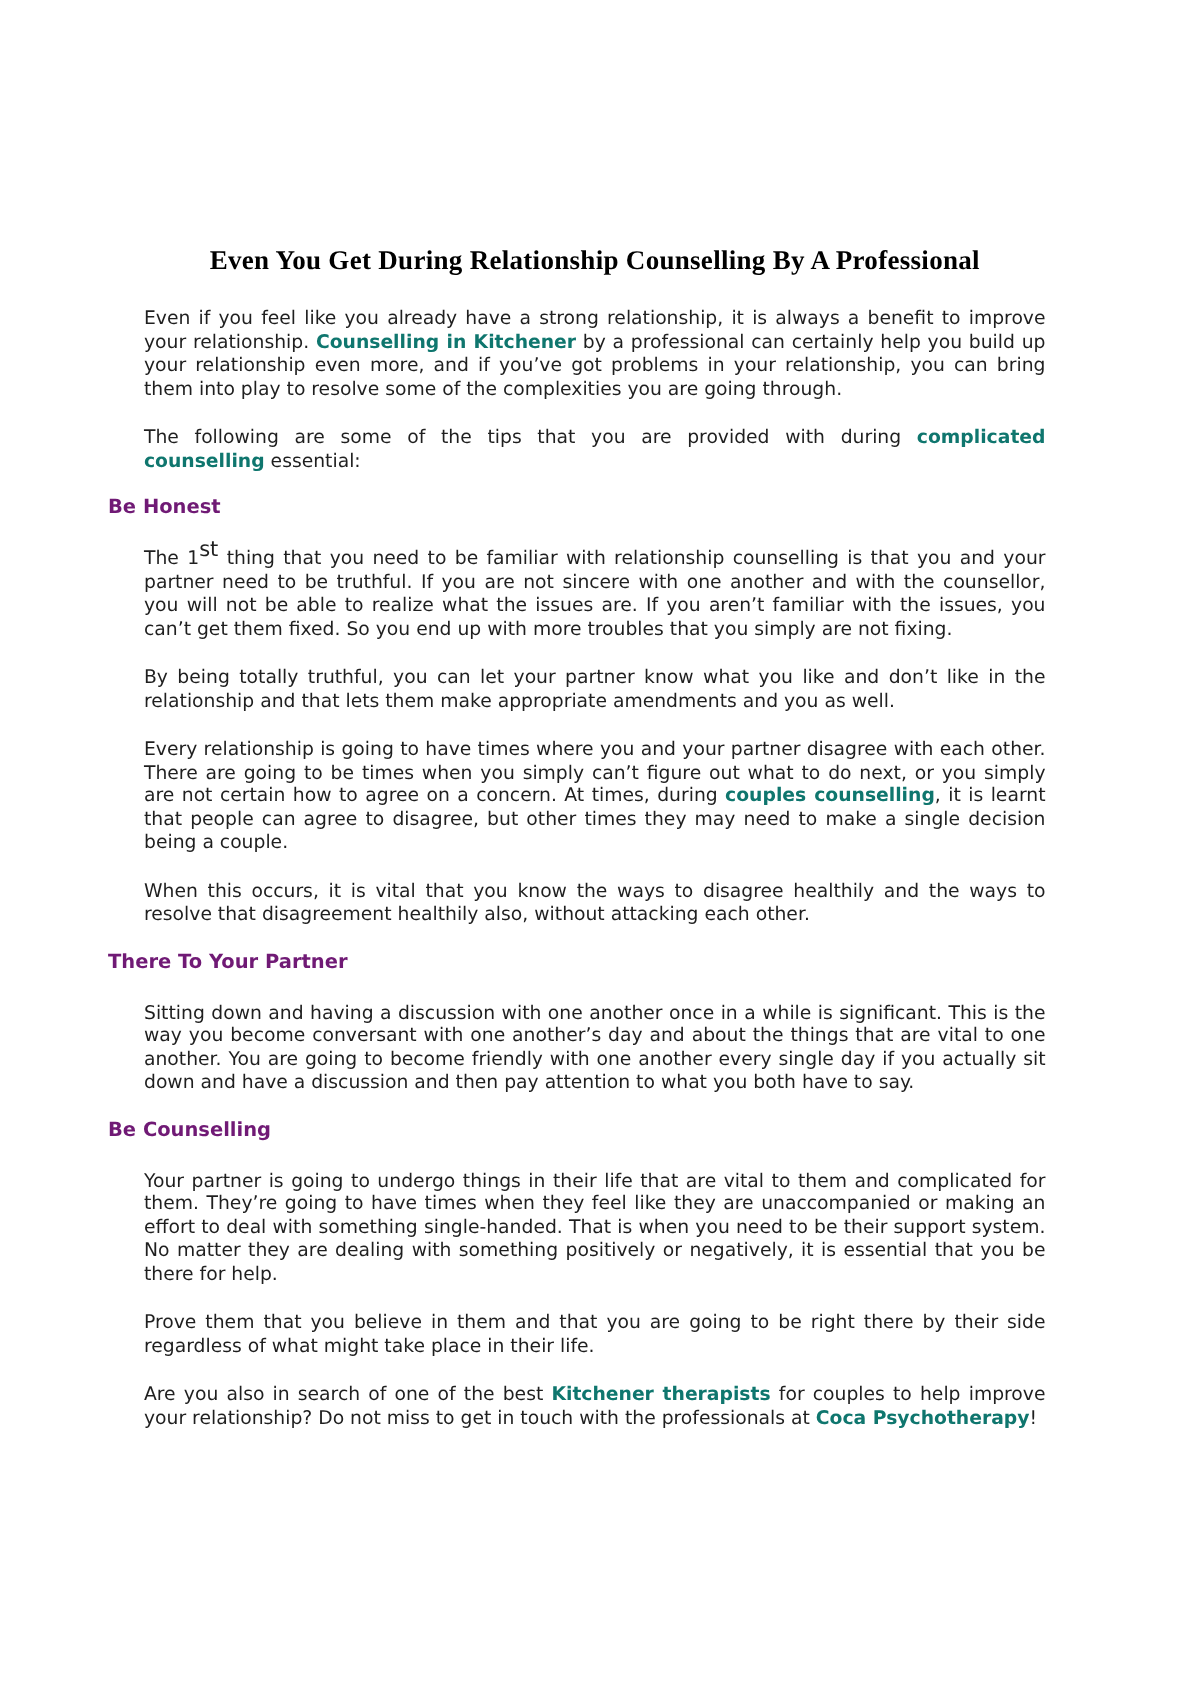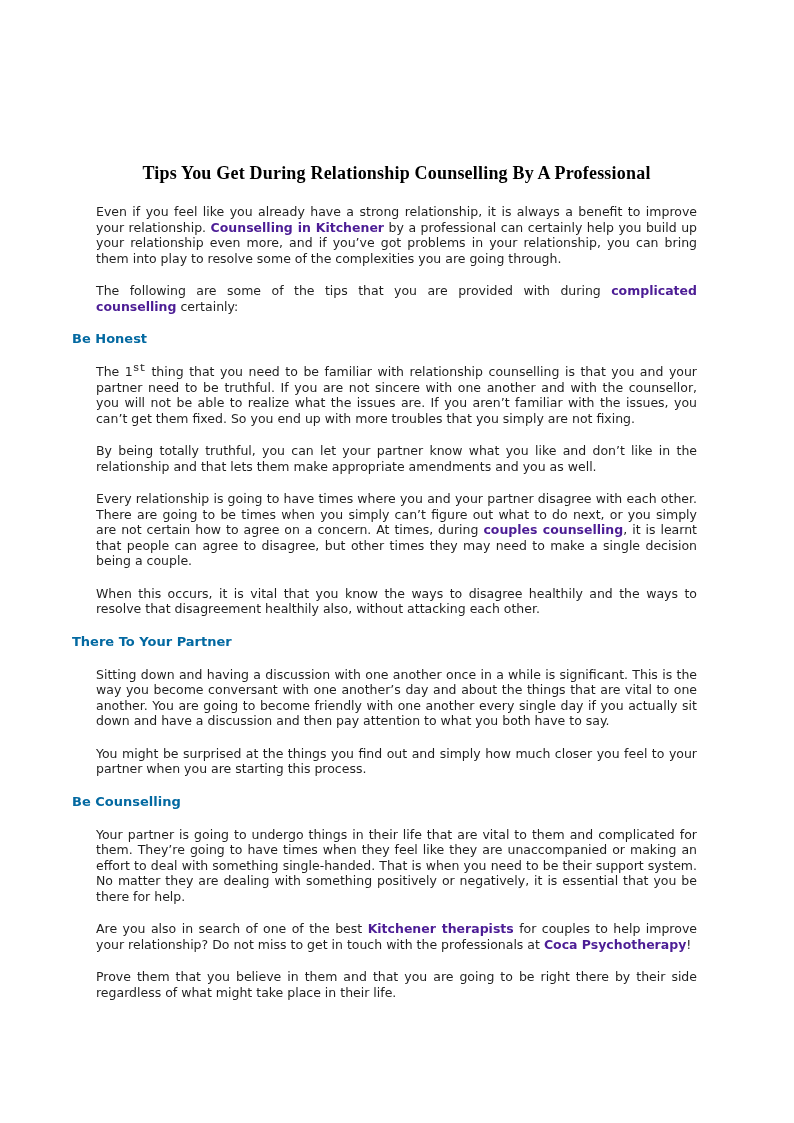--- a/index.html
+++ b/index.html
@@ -32,49 +32,47 @@
     font-size: 12.5px;
     line-height: 15.5px;
     text-align: justify;
     color: #1f1f1f;
   }
   .doc-content h2.heading {
     margin: 0 0 17px 0;
     font-size: 13px;
     line-height: 16px;
     font-weight: bold;
-    color: #0369a1;
+    color: #701a75;
   }
   a.doclink {
-    color: #4c1d95;
+    color: #0f766e;
     font-weight: bold;
     text-decoration: none;
     cursor: pointer;
   }
   sup.supersc {
-    font-size: 11px;
+    font-size: 14px;
     line-height: 0;
     vertical-align: super;
-    font-family: Liberation Mono, monospace;
   }
 </style>
 </head>
 <body>
 
 <div class="page">
-  <h1 class="doc-title">Tips You Get During Relationship Counselling By A Professional</h1>
+  <h1 class="doc-title">Even You Get During Relationship Counselling By A Professional</h1>
   <div class="doc-content">
       <p class="paragraph"><span>Even if you feel like you already have a strong relationship, it is always a benefit to improve your relationship. </span><a class="doclink">Counselling in Kitchener</a><span> by a professional can certainly help you build up your relationship even more, and if you’ve got problems in your relationship, you can bring them into play to resolve some of the complexities you are going through.</span></p>
-      <p class="paragraph"><span>The following are some of the tips that you are provided with during </span><a class="doclink">complicated counselling</a><span> certainly:</span></p>
+      <p class="paragraph"><span>The following are some of the tips that you are provided with during </span><a class="doclink">complicated counselling</a><span> essential:</span></p>
       <h2 class="heading"><span>Be Honest</span></h2>
       <p class="paragraph"><span>The 1</span><sup class="supersc">st</sup><span> thing that you need to be familiar with relationship counselling is that you and your partner need to be truthful. If you are not sincere with one another and with the counsellor, you will not be able to realize what the issues are. If you aren’t familiar with the issues, you can’t get them fixed. So you end up with more troubles that you simply are not fixing.</span></p>
       <p class="paragraph"><span>By being totally truthful, you can let your partner know what you like and don’t like in the relationship and that lets them make appropriate amendments and you as well.</span></p>
       <p class="paragraph"><span>Every relationship is going to have times where you and your partner disagree with each other. There are going to be times when you simply can’t figure out what to do next, or you simply are not certain how to agree on a concern. At times, during </span><a class="doclink">couples counselling</a><span>, it is learnt that people can agree to disagree, but other times they may need to make a single decision being a couple.</span></p>
       <p class="paragraph"><span>When this occurs, it is vital that you know the ways to disagree healthily and the ways to resolve that disagreement healthily also, without attacking each other.</span></p>
       <h2 class="heading"><span>There To Your Partner</span></h2>
       <p class="paragraph"><span>Sitting down and having a discussion with one another once in a while is significant. This is the way you become conversant with one another’s day and about the things that are vital to one another. You are going to become friendly with one another every single day if you actually sit down and have a discussion and then pay attention to what you both have to say.</span></p>
-      <p class="paragraph"><span>You might be surprised at the things you find out and simply how much closer you feel to your partner when you are starting this process.</span></p>
       <h2 class="heading"><span>Be Counselling</span></h2>
       <p class="paragraph"><span>Your partner is going to undergo things in their life that are vital to them and complicated for them. They’re going to have times when they feel like they are unaccompanied or making an effort to deal with something single-handed. That is when you need to be their support system. No matter they are dealing with something positively or negatively, it is essential that you be there for help.</span></p>
+      <p class="paragraph"><span>Prove them that you believe in them and that you are going to be right there by their side regardless of what might take place in their life.</span></p>
       <p class="paragraph"><span>Are you also in search of one of the best </span><a class="doclink">Kitchener therapists</a><span> for couples to help improve your relationship? Do not miss to get in touch with the professionals at </span><a class="doclink">Coca Psychotherapy</a><span>!</span></p>
-      <p class="paragraph"><span>Prove them that you believe in them and that you are going to be right there by their side regardless of what might take place in their life.</span></p>
     </div>
 </div>
 
 </body></html>

